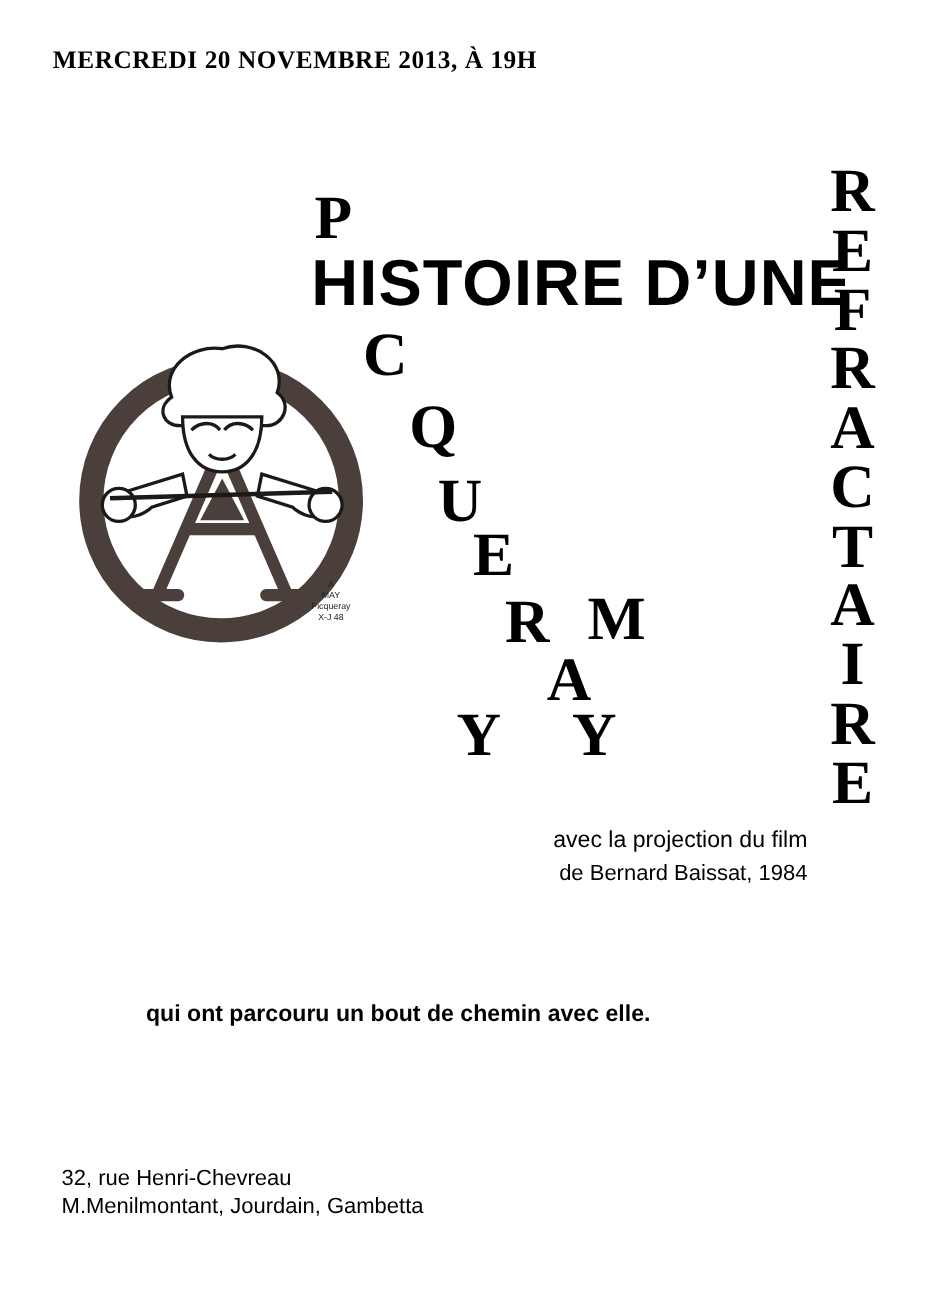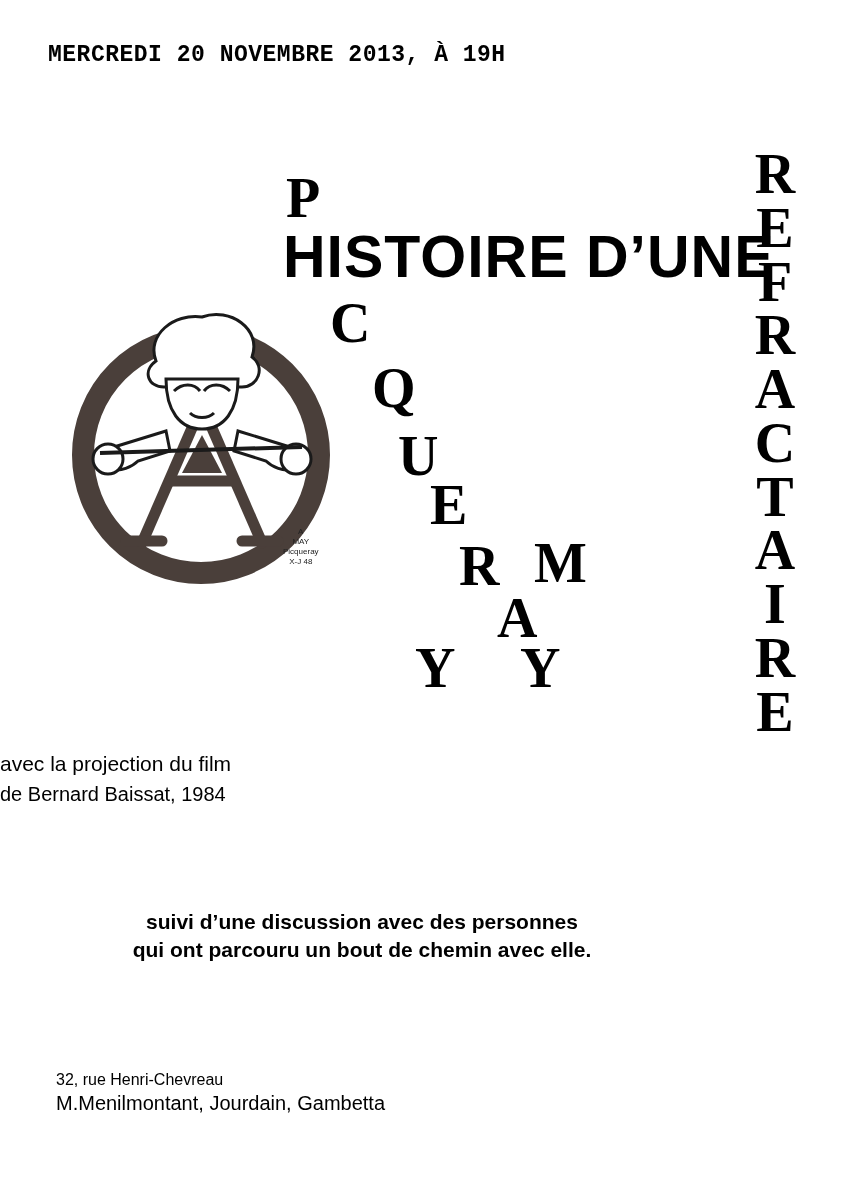--- a/index.html
+++ b/index.html
@@ -18,21 +18,21 @@
   .poster {
     position: absolute;
     inset: 0;
   }
 
   
   .date-line {
     position: absolute;
     left: 48px;
     top: 42px;
-    font-family: Liberation Mono, monospace;
+    font-family: Liberation Serif, serif;
     font-weight: bold;
     font-size: 23px;
     letter-spacing: 0.5px;
     text-transform: uppercase;
     white-space: nowrap;
   }
   .title-h {
     position: absolute;
     left: 283px;
     top: 228px;
@@ -84,23 +84,23 @@
     left: 70px;
     top: 295px;
     width: 270px;
     height: 300px;
   }
 
   
   .film-block {
     position: absolute;
     left: 0;
-    right: 136px;
+    right: 108px;
     top: 752px;
-    text-align: left;
+    text-align: right;
   }
   .film-line1 {
     font-size: 21px;
     font-family: "Liberation Sans", sans-serif;
   }
   .film-line2 {
     font-size: 27px;
     font-weight: bold;
     margin-top: 6px;
   }
@@ -127,22 +127,22 @@
     top: 1055px;
   }
   .venue-name {
     font-family: "Liberation Serif", serif;
     font-weight: bold;
     font-size: 25px;
     letter-spacing: 0.4px;
     text-transform: uppercase;
   }
   .venue-addr {
-    font-size: 16px;
-    margin-top: 16px;
+    font-size: 20px;
+    margin-top: 5px;
   }
   .venue-metro {
     font-size: 20px;
     margin-top: 3px;
     text-align: center;
   }
   .logo-caption {
     position: absolute;
     left: 283px;
     top: 527px;
@@ -237,21 +237,20 @@
     <span>R</span>
     <span>E</span>
   </div>
 
   <div class="film-block">
     <div class="film-line1">avec la projection du film</div>
     <div class="film-line3">de Bernard Baissat, 1984</div>
   </div>
 
   <div class="discussion">
-    <div>suivi d’une discussion avec des personnes</div>
     <div>qui ont parcouru un bout de chemin avec elle.</div>
   </div>
 
   <div class="venue">
     <div class="venue-addr">32, rue Henri-Chevreau</div>
     <div class="venue-metro">M.Menilmontant, Jourdain, Gambetta</div>
   </div>
 
 </div>
 

